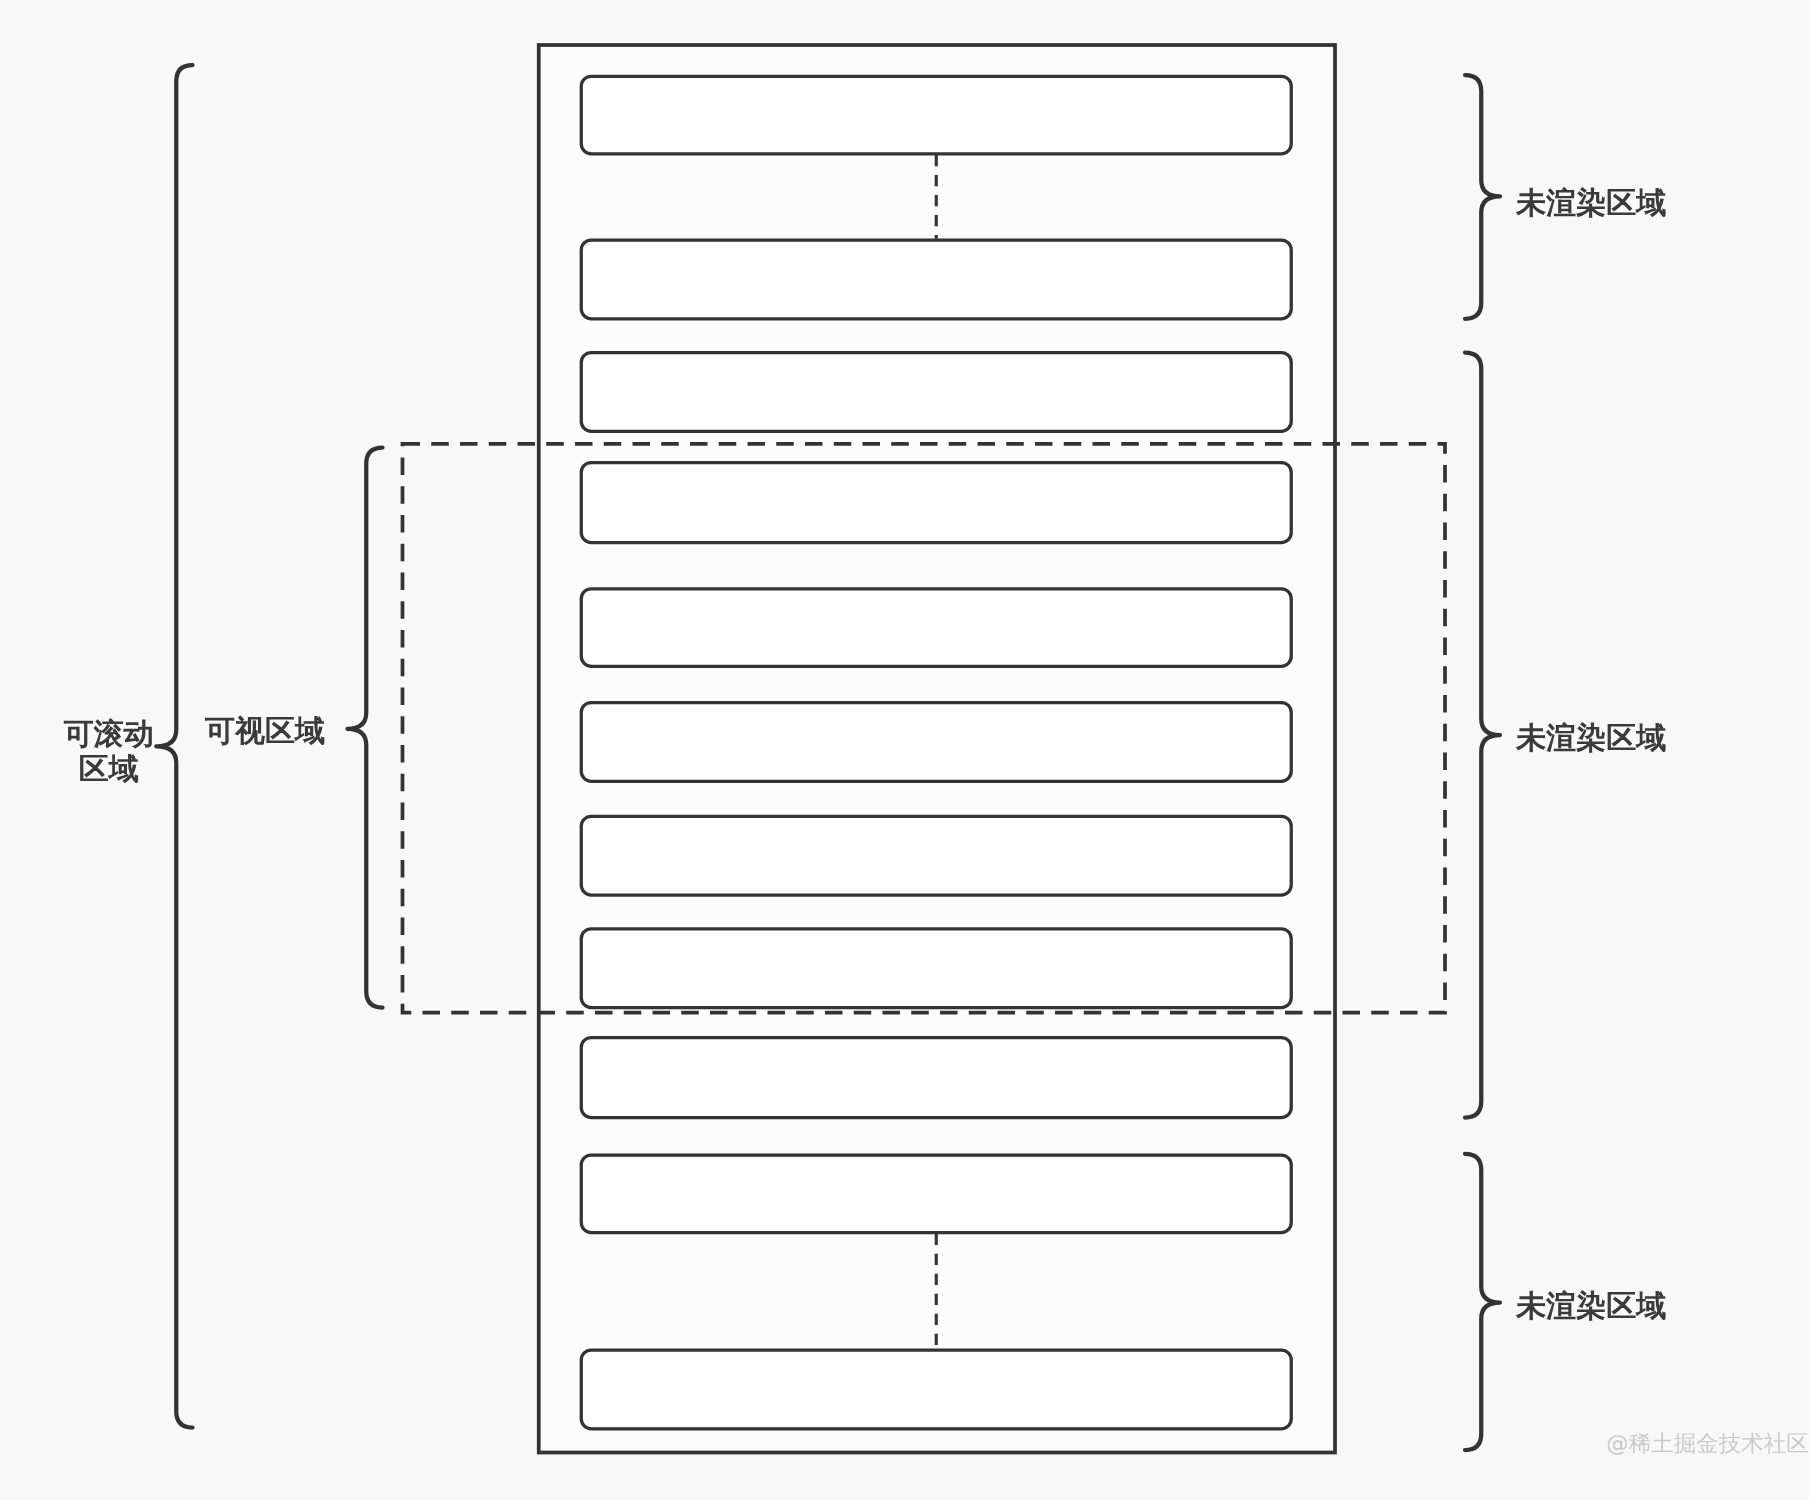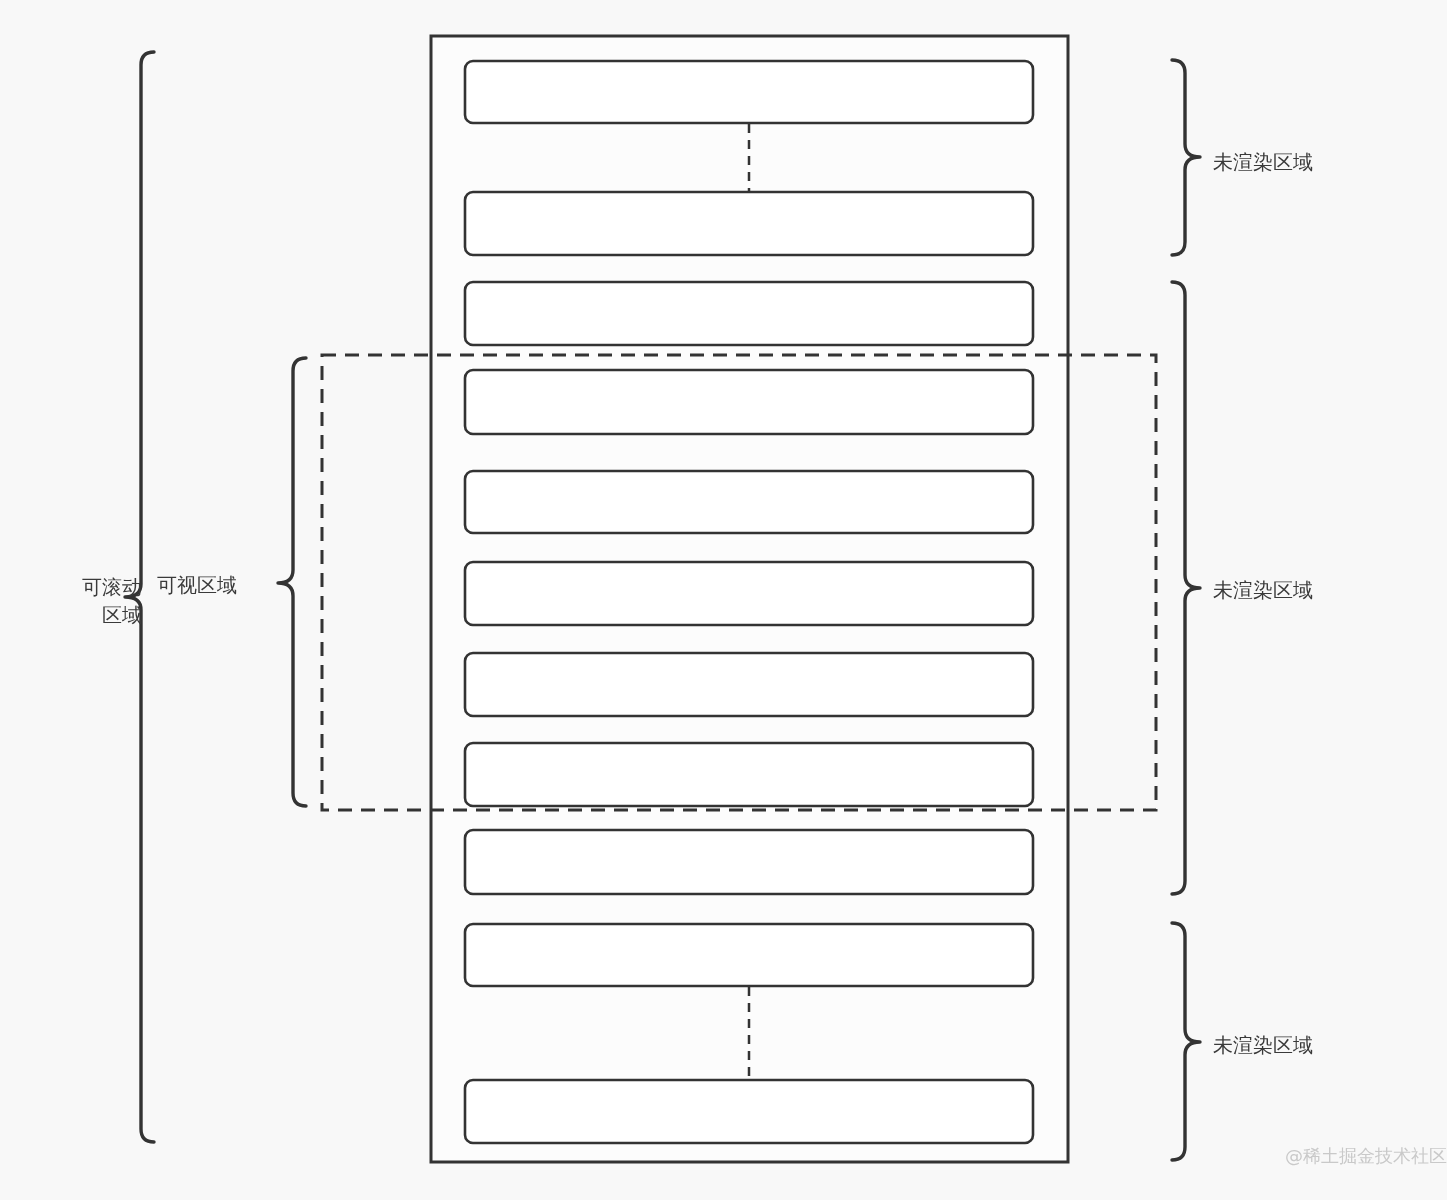--- a/index.html
+++ b/index.html
@@ -50,34 +50,35 @@
     fill:none;
     stroke:var(--line);
     stroke-width:3.4;
     stroke-linecap:round;
     stroke-linejoin:round;
   }
   
   .label{
     position:absolute;
     color:var(--label-text);
-    font-size:20px;
+    font-size:24px;
     line-height:28px;
     white-space:nowrap;
+    font-weight:bold;
   }
   .label-scrollable{
     left:32px; top:573px;
     width:110px;
-    text-align:right;
+    text-align:center;
     white-space:normal;
   }
   .label-visible{
     left:157px; top:571px;
     width:110px;
-    text-align:left;
+    text-align:center;
   }
   .label-unrendered-top{left:1213px; top:148px;}
   .label-rendered{left:1213px; top:576px;}
   .label-unrendered-bottom{left:1213px; top:1031px;}
   .watermark{
     position:absolute;
     left:1256px; top:1144px;
     color:var(--watermark);
     font-size:18px;
     line-height:24px;

